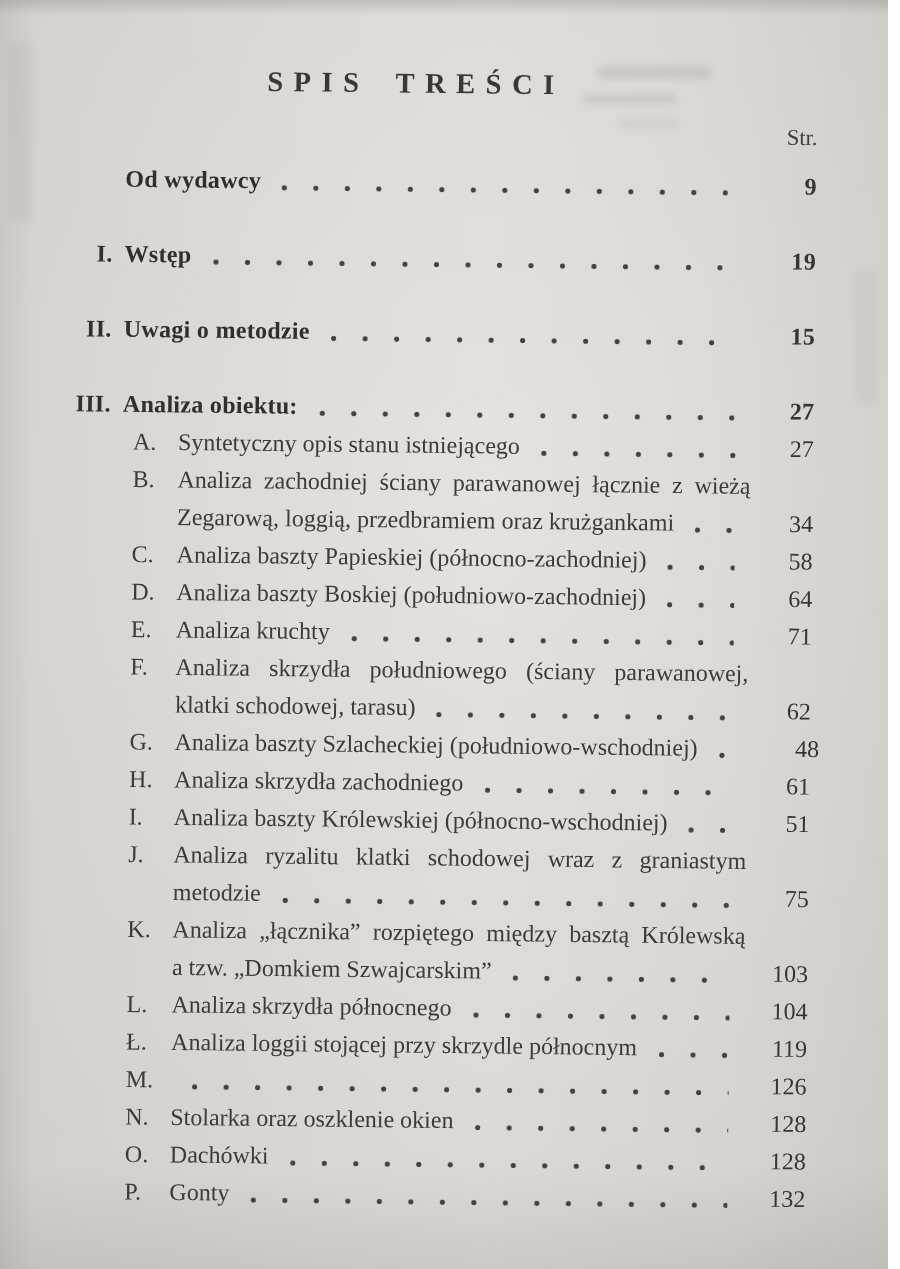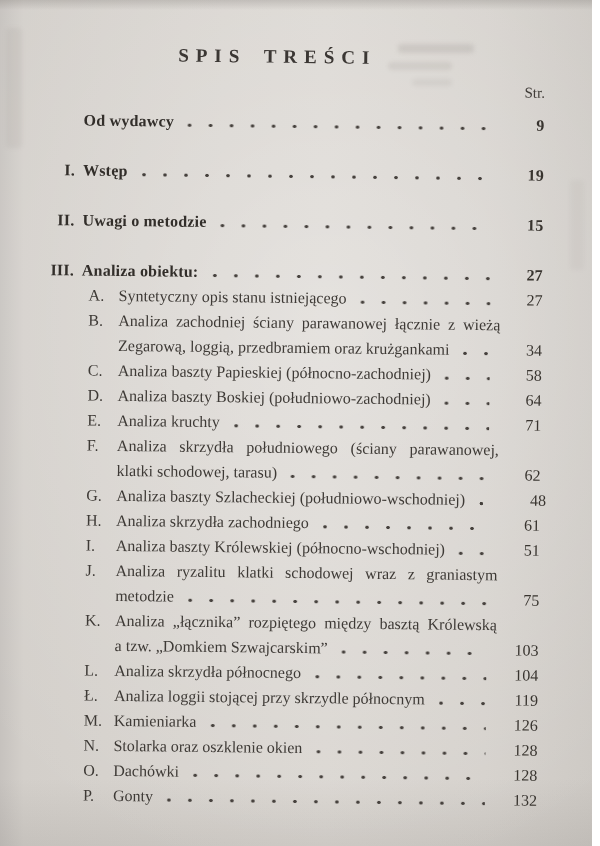--- a/index.html
+++ b/index.html
@@ -261,21 +261,20 @@
           <div class="line">
             <span class="marker">Ł.</span>
             <span class="text">Analiza loggii stojącej przy skrzydle północnym</span>
             <span class="leader"></span>
             <span class="page">119</span>
           </div>
         </div>
         <div class="entry sub">
           <div class="line">
             <span class="marker">M.</span>
-            <span class="text">Kamieniarka</span>
             <span class="leader"></span>
             <span class="page">126</span>
           </div>
         </div>
         <div class="entry sub">
           <div class="line">
             <span class="marker">N.</span>
             <span class="text">Stolarka oraz oszklenie okien</span>
             <span class="leader"></span>
             <span class="page">128</span>

